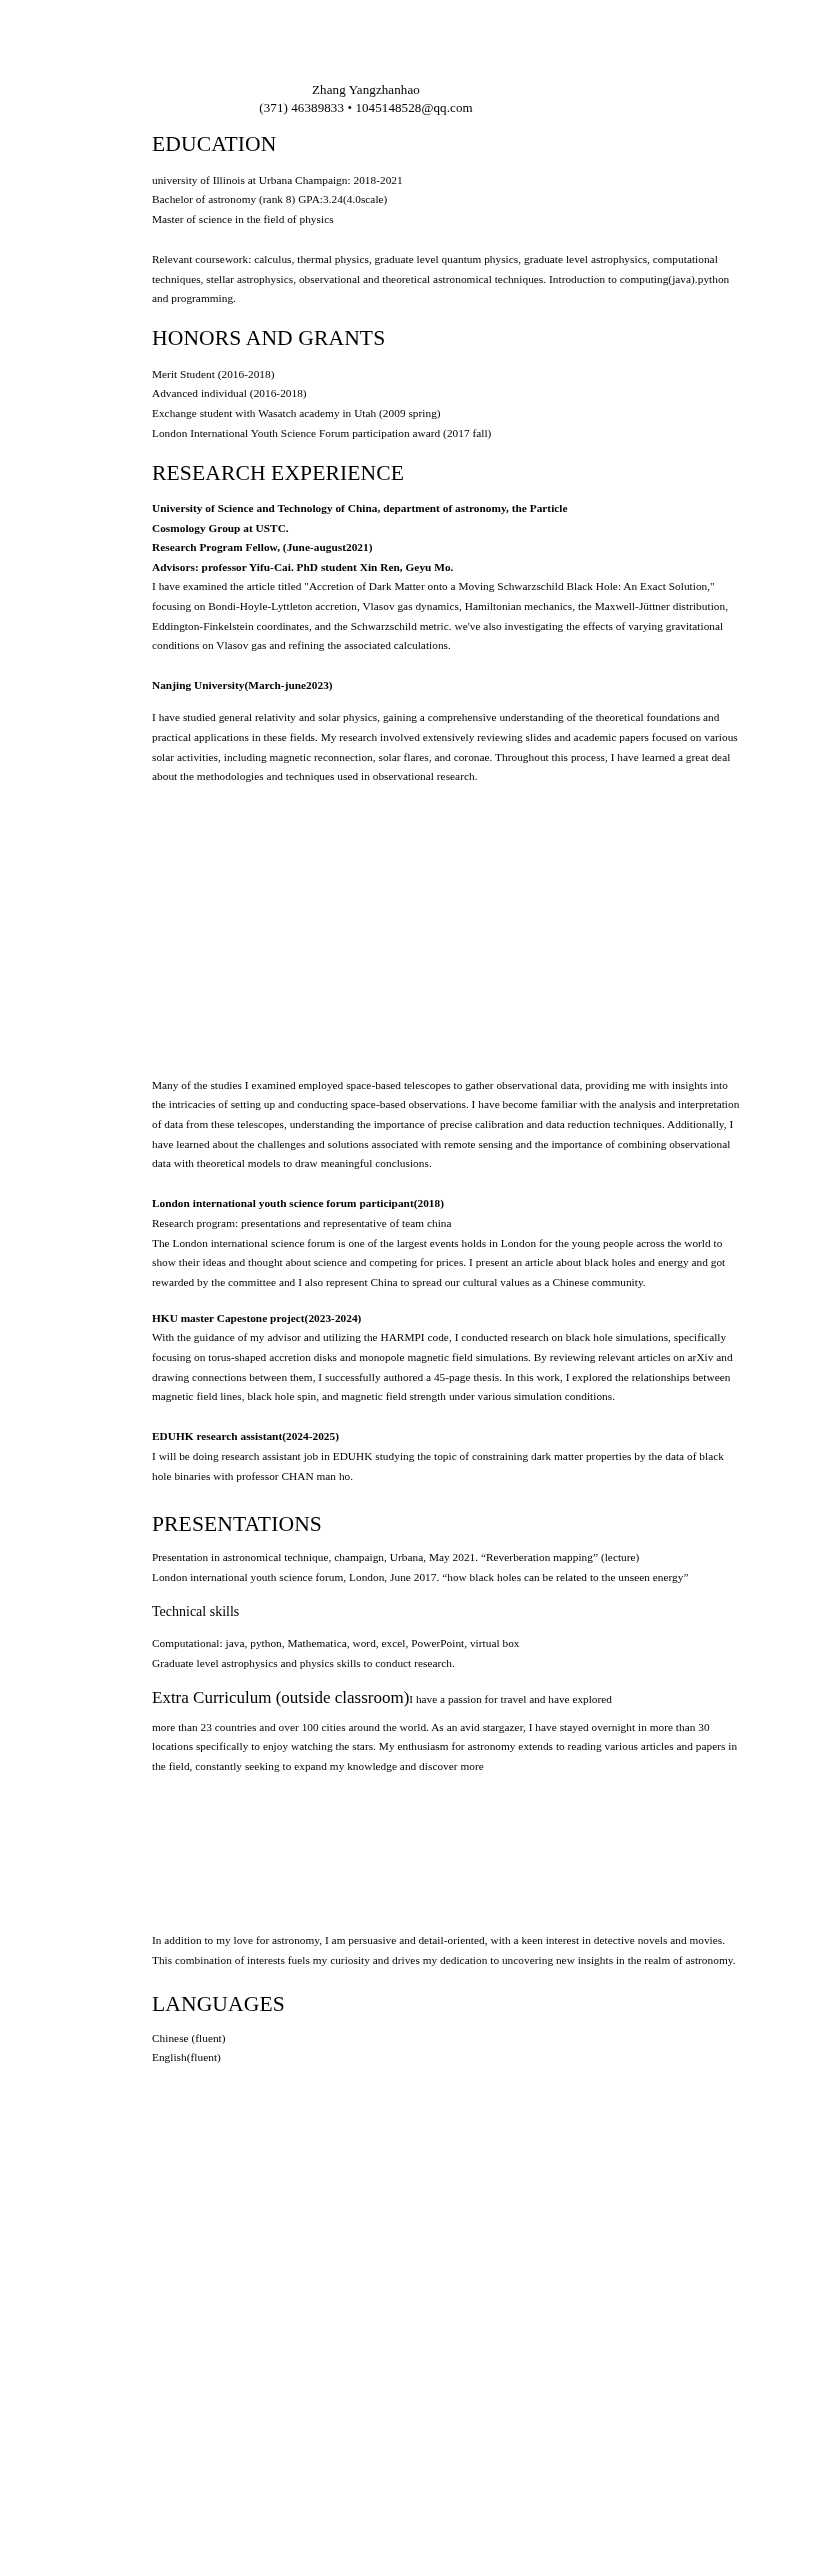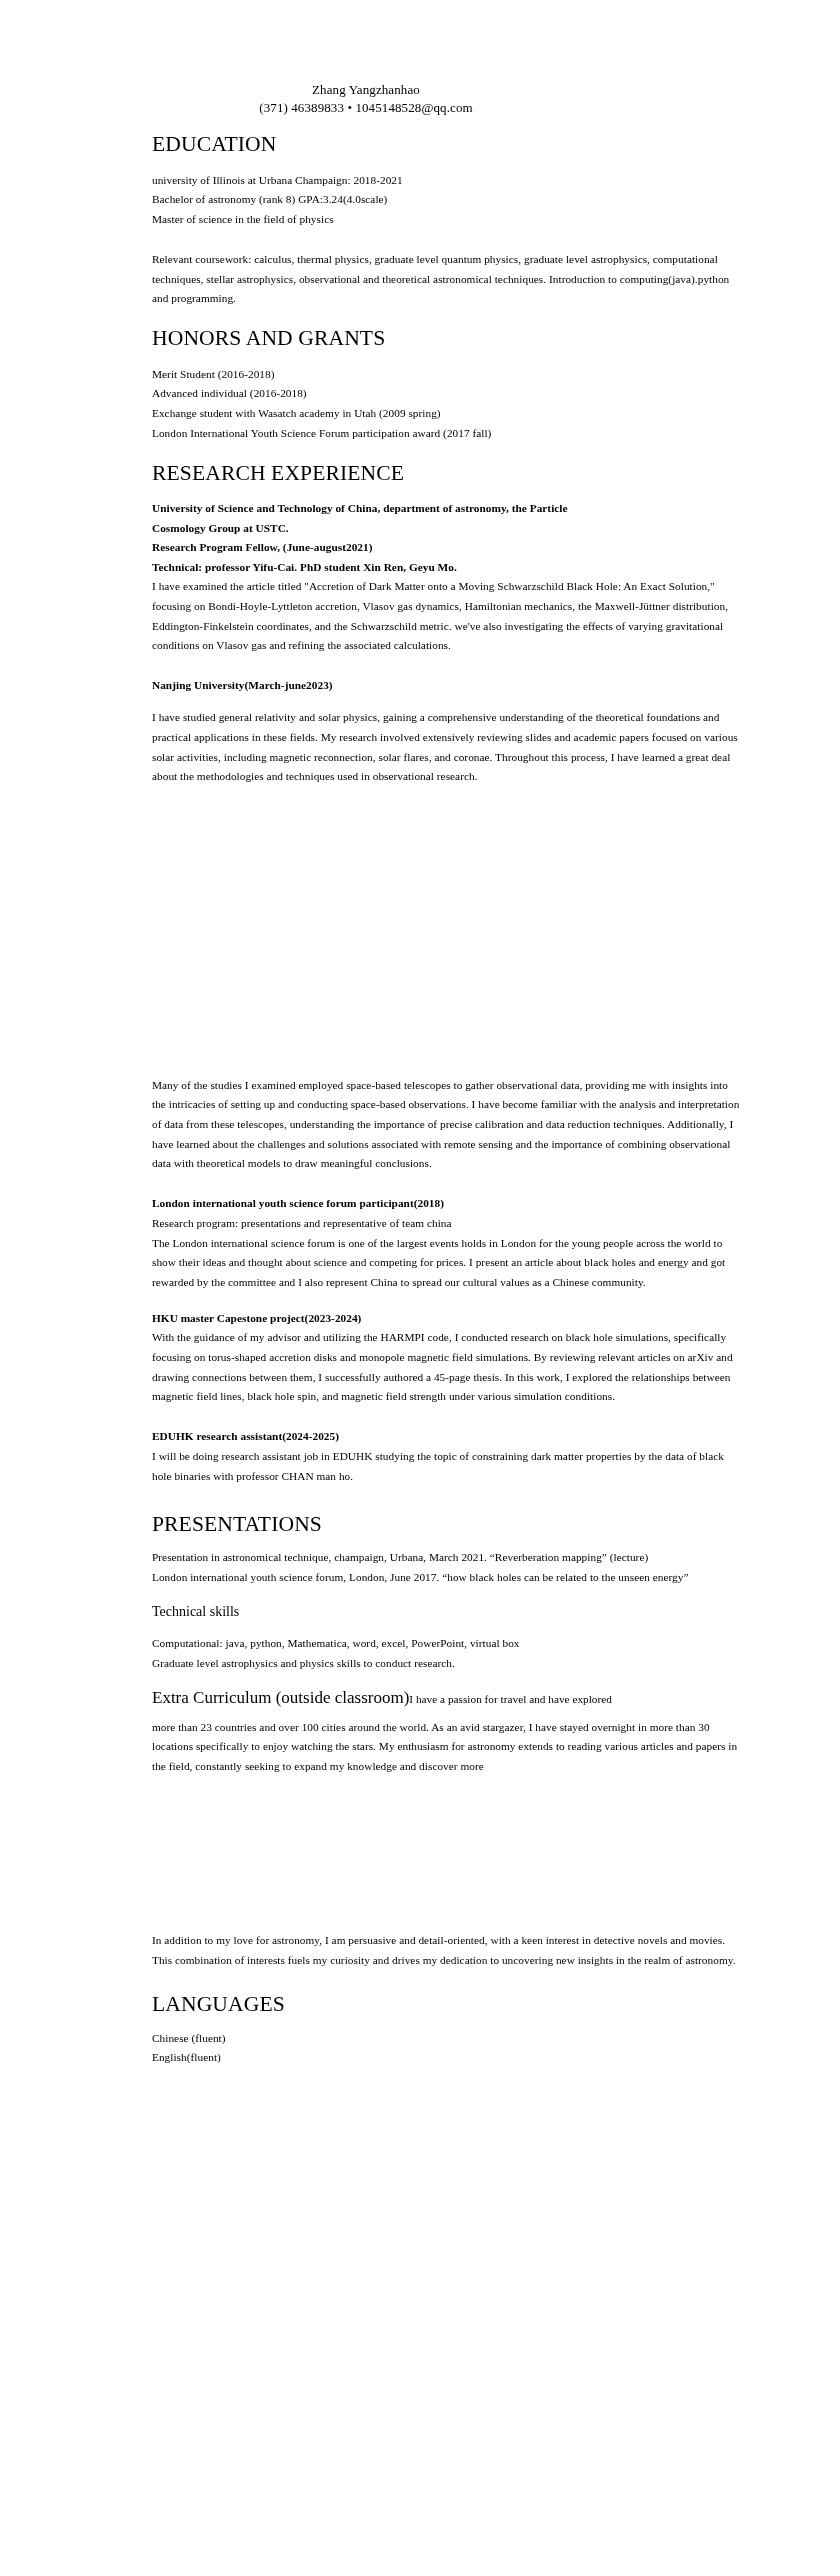--- a/index.html
+++ b/index.html
@@ -127,21 +127,21 @@
 
     <div class="gap-32"></div>
 
     <h1 class="section">RESEARCH EXPERIENCE</h1>
     <div class="gap-24"></div>
 
     <div>
       <div class="line bold">University of Science and Technology of China, department of astronomy,  the Particle</div>
       <div class="line bold">Cosmology Group at USTC.</div>
       <div class="line bold">Research Program Fellow, (June-august2021)</div>
-      <div class="line bold">Technical: professor Yifu-Cai. PhD student Xin Ren, Geyu Mo.</div>
+      <div class="line bold">Advisors: professor Yifu-Cai. PhD student Xin Ren, Geyu Mo.</div>
       <div class="para">I have examined the article titled "Accretion of Dark Matter onto a Moving Schwarzschild Black Hole: An Exact Solution," focusing on Bondi-Hoyle-Lyttleton accretion, Vlasov gas dynamics, Hamiltonian mechanics, the Maxwell-Jüttner distribution, Eddington-Finkelstein coordinates, and the Schwarzschild metric. we've also investigating the effects of varying gravitational conditions on Vlasov gas and refining the associated calculations.</div>
     </div>
 
     <div class="gap-40"></div>
 
     <div>
       <div class="line bold">Nanjing University(March-june2023)</div>
       <div class="gap-24"></div>
       <div class="para">I have studied general relativity and solar physics, gaining a comprehensive understanding of the theoretical foundations and practical applications in these fields. My research involved extensively reviewing slides and academic papers focused on various solar activities, including magnetic reconnection, solar flares, and coronae. Throughout this process, I have learned a great deal about the methodologies and techniques used in observational research.</div>
       <div class="gap-page"></div>
@@ -167,21 +167,21 @@
 
     <div>
       <div class="line bold">EDUHK research assistant(2024-2025)</div>
       <div class="para">I will be doing research assistant job in EDUHK studying the topic of constraining dark matter properties by the data of black hole binaries with professor CHAN man ho.</div>
     </div>
 
     <div class="gap-48"></div>
 
     <h1 class="section">PRESENTATIONS</h1>
     <div class="gap-20"></div>
-    <div class="para">Presentation in astronomical technique, champaign, Urbana, March 2021. “Reverberation mapping” (lecture)</div>
+    <div class="para">Presentation in astronomical technique, champaign, Urbana, May 2021. “Reverberation mapping” (lecture)</div>
     <div class="para">London international youth science forum, London, June 2017. “how black holes can be related to the unseen energy”</div>
 
     <div class="gap-24"></div>
 
     <h1 class="section-small">Technical skills</h1>
     <div class="gap-20"></div>
     <div class="line">Computational: java, python, Mathematica, word, excel, PowerPoint, virtual box</div>
     <div class="line">Graduate level astrophysics and physics skills to conduct research.</div>
 
     <div class="gap-24"></div>

